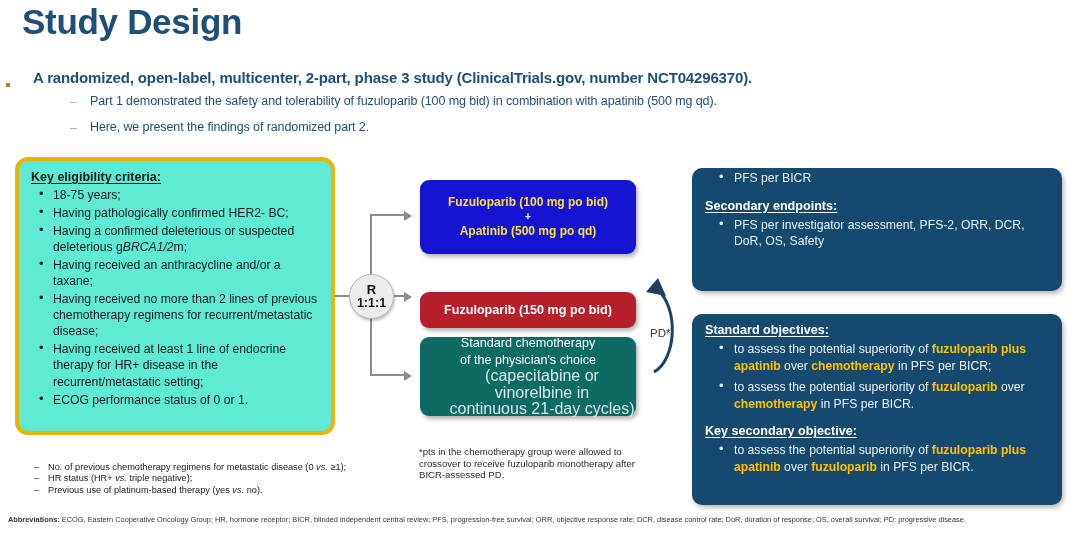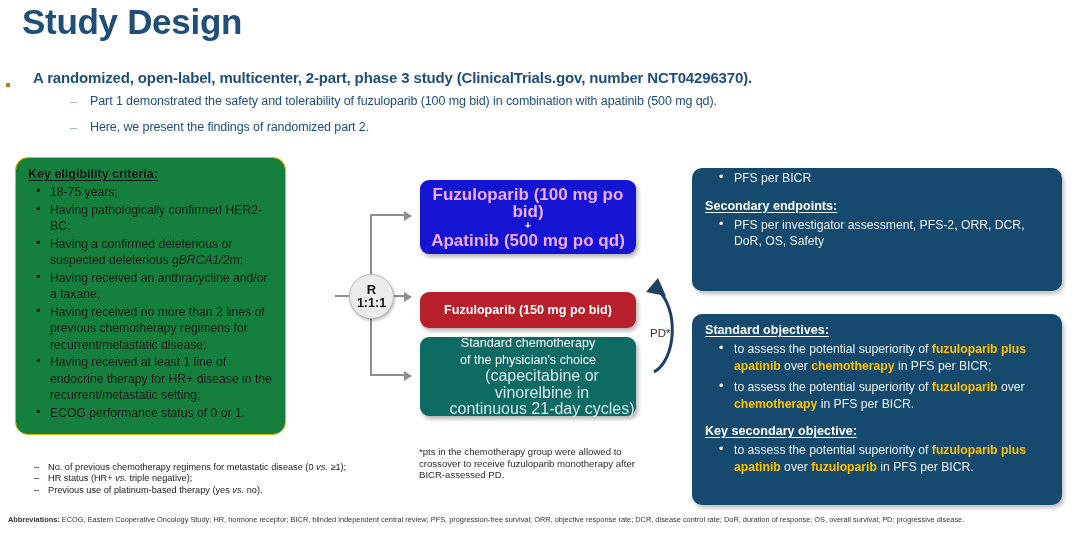--- a/index.html
+++ b/index.html
@@ -29,22 +29,22 @@
   }
   .sub{
     position:absolute;font-size:12.5px;color:#1f4e79;letter-spacing:-.1px;
   }
   .sub .dash{position:absolute;left:-20px;top:1px;color:#9aabbd;font-size:12px;}
   .sub1{left:90px;top:94px;}
   .sub2{left:90px;top:120px;}
 
   
   .elig{
-    position:absolute;left:15px;top:157px;width:271px;height:278px;
-    border:1px solid #eab308;border-radius:13px;background:#15803d;
+    position:absolute;left:15px;top:157px;width:320px;height:278px;
+    border:4px solid #eab308;border-radius:13px;background:#5eead4;
     box-sizing:border-box;
   }
   .elig h4{
     margin:0;padding:9px 0 3px 12px;
     font-size:12.5px;font-weight:bold;color:#1a1a1a;
     text-decoration:underline;text-underline-offset:2px;
   }
   .elig ul{margin:0;padding:0;list-style:none;}
   .elig li{
     position:relative;
@@ -85,21 +85,21 @@
   .ah3{left:404px;top:371px;}
 
   
   .tbox{
     position:absolute;border-radius:9px;
     box-shadow:2px 3px 4px rgba(0,0,0,.3);
     display:flex;flex-direction:column;align-items:center;justify-content:center;
     text-align:center;box-sizing:border-box;
   }
   .arm1{left:420px;top:180px;width:216px;height:74px;background:#1414d2;}
-  .arm1 .l1,.arm1 .l3{font-size:17px;font-weight:bold;color:#f0abfc;line-height:17px;}
+  .arm1 .l1,.arm1 .l3{font-size:12px;font-weight:bold;color:#fde047;line-height:17px;}
   .arm1 .l2{font-size:10px;font-weight:bold;color:#fff;line-height:12px;}
   .arm2{left:420px;top:292px;width:216px;height:36px;background:#b5202b;}
   .arm2 .l1{font-size:12.6px;font-weight:bold;color:#fff;}
   .arm3{left:420px;top:337px;width:216px;height:79px;background:#0d6b64;}
   .arm3 .l1,.arm3 .l2{font-size:12.6px;font-weight:normal;color:#fff;line-height:16.5px;}
   .arm3 .l3,.arm3 .l4{font-size:16px;color:#d9e9e7;line-height:16.5px;margin-left:28px;}
 
   
   .pdsvg{position:absolute;left:636px;top:272px;width:60px;height:110px;}
   .pdlbl{position:absolute;left:650px;top:327px;font-size:11.5px;color:#333;font-weight:normal;}
@@ -228,16 +228,16 @@
         <li><span class="b">•</span>to assess the potential superiority of <span class="hl" style="color: rgb(255, 192, 0);">fuzuloparib plus apatinib</span> over <span class="hl" style="color: rgb(255, 192, 0);">chemotherapy</span> in PFS per BICR;</li>
         <li><span class="b">•</span>to assess the potential superiority of <span class="hl" style="color: rgb(255, 192, 0);">fuzuloparib</span> over <span class="hl" style="color: rgb(255, 192, 0);">chemotherapy</span> in PFS per BICR.</li>
       </ul>
     <h5>Key secondary objective:</h5>
     <ul id="obj-secondary">
         <li><span class="b">•</span>to assess the potential superiority of <span class="hl" style="color: rgb(255, 192, 0);">fuzuloparib plus apatinib</span> over <span class="hl" style="color: rgb(255, 192, 0);">fuzuloparib</span> in PFS per BICR.</li>
       </ul>
   </div>
 
   <div class="abbr">
-    <b>Abbreviations:</b><span> ECOG, Eastern Cooperative Oncology Study; HR, hormone receptor; BICR, blinded independent central review; PFS, progression-free survival; ORR, objective response rate; DCR, disease control rate; DoR, duration of response; OS, overall survival; PD: progressive disease.</span>
+    <b>Abbreviations:</b><span> ECOG, Eastern Cooperative Oncology Group; HR, hormone receptor; BICR, blinded independent central review; PFS, progression-free survival; ORR, objective response rate; DCR, disease control rate; DoR, duration of response; OS, overall survival; PD: progressive disease.</span>
   </div>
 
 </div>
 
 </body></html>

